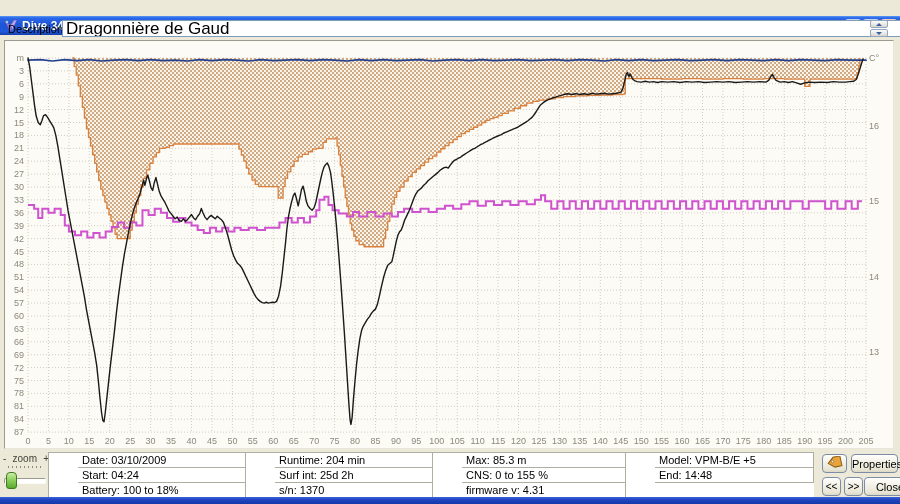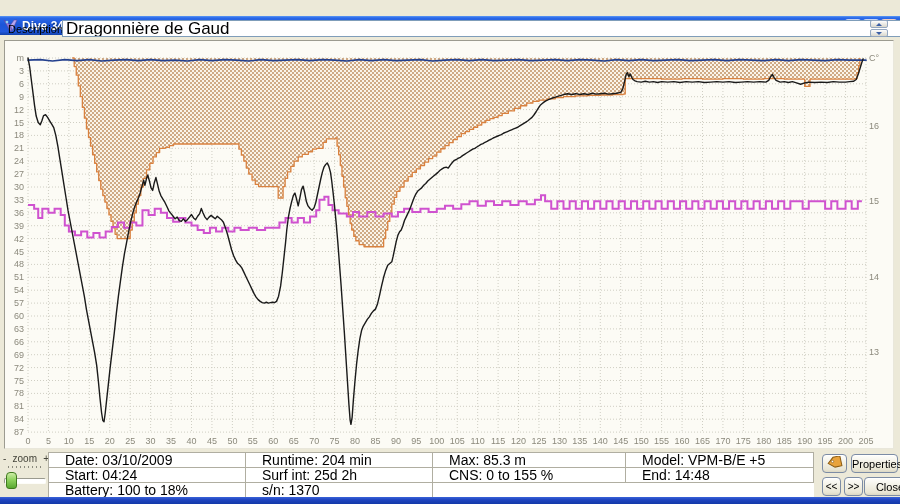--- a/index.html
+++ b/index.html
@@ -30,22 +30,22 @@
     border:1px solid;border-color:#9c9b90 #e9e7db #e9e7db #9c9b90;}
   
   .zoom-text{position:absolute;left:3px;top:453px;width:46px;display:flex;justify-content:space-between;font-size:10px;color:#44443a;}
   .zoom-ticks{position:absolute;left:8px;top:466px;width:36px;height:2px;background:repeating-linear-gradient(90deg,#8a8a7e 0 1px,transparent 1px 4px);}
   .zoom-groove{position:absolute;left:4px;top:478px;width:42px;height:6px;background:#fff;border:1px solid;border-color:#9a9a8e #fdfdf8 #fdfdf8 #9a9a8e;border-radius:2px;box-sizing:border-box;}
   .zoom-thumb{position:absolute;left:6px;top:472px;width:11px;height:17px;border:1px solid #3f7a1e;border-radius:4px 4px 3px 3px;box-sizing:border-box;
     background:linear-gradient(180deg,#cdeca6,#8fd25e 45%,#5aa930);}
   
   .info-table{position:absolute;left:48px;top:452px;display:grid;grid-template-columns:197px 187px 193px 188px;
     border-top:1px solid #b0aea1;border-left:1px solid #b0aea1;background:#fff;}
-  .info-cell{height:14px;border-right:1px solid #b0aea1;border-bottom:1px solid #b0aea1;font-size:14px;line-height:14px;
-    padding-left:16px;white-space:nowrap;overflow:hidden;background:#fff;color:#000;}
+  .info-cell{height:14px;border-right:1px solid #b0aea1;border-bottom:1px solid #b0aea1;font-size:11px;line-height:14px;
+    padding-left:4px;white-space:nowrap;overflow:hidden;background:#fff;color:#000;margin-left:29px;}
   
   .xp-btn{position:absolute;box-sizing:border-box;font-family:"Liberation Sans",sans-serif;font-size:11px;color:#000;text-align:center;
     border:1px solid #7c8ca5;border-radius:4px;padding:0;
     background:linear-gradient(180deg,#fefefc,#f3f1e6 45%,#e8e5d4 85%,#dcd8c4);box-shadow:inset 0 1px 0 #ffffffcc;}
   .btn-tag{left:822px;top:454px;width:25px;height:19px;}
   .btn-props{left:851px;top:454px;width:47px;height:19px;}
   .btn-prev{left:822px;top:477px;width:19px;height:19px;font-size:10px;}
   .btn-next{left:844px;top:477px;width:19px;height:19px;font-size:10px;}
   .btn-close2{left:864px;top:477px;width:41px;height:19px;text-align:right;}
   
@@ -266,20 +266,21 @@
     <div class="info-cell">Date: 03/10/2009</div>
     <div class="info-cell">Runtime: 204 min</div>
     <div class="info-cell">Max: 85.3 m</div>
     <div class="info-cell">Model: VPM-B/E +5</div>
     <div class="info-cell">Start: 04:24</div>
     <div class="info-cell">Surf int: 25d 2h</div>
     <div class="info-cell">CNS: 0 to 155 %</div>
     <div class="info-cell">End: 14:48</div>
     <div class="info-cell">Battery: 100 to 18%</div>
     <div class="info-cell">s/n: 1370</div>
+    <div class="info-cell">firmware v: 4.31</div>
   </div>
 
   <button class="xp-btn btn-tag">
     <svg width="16" height="13" viewBox="0 0 16 13">
       <path d="M1 6 L7 1 L14 1 L14 11 L7 11 Z" fill="#e8a33d" stroke="#8a5a10" stroke-width="1" transform="rotate(-12 8 6)"></path>
       <circle cx="5.5" cy="5.5" r="1.2" fill="#fff" stroke="#8a5a10" stroke-width="0.7"></circle>
     </svg>
   </button>
   <button class="xp-btn btn-props">Properties</button>
   <button class="xp-btn btn-prev">&lt;&lt;</button>

